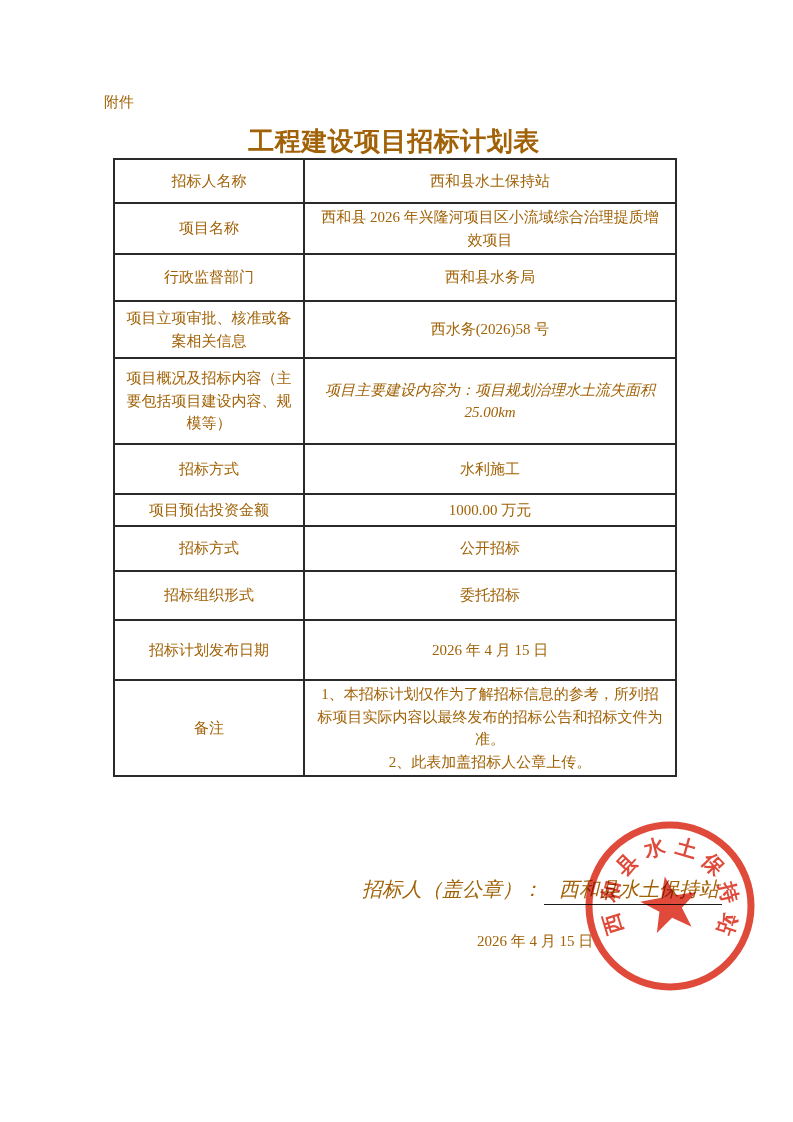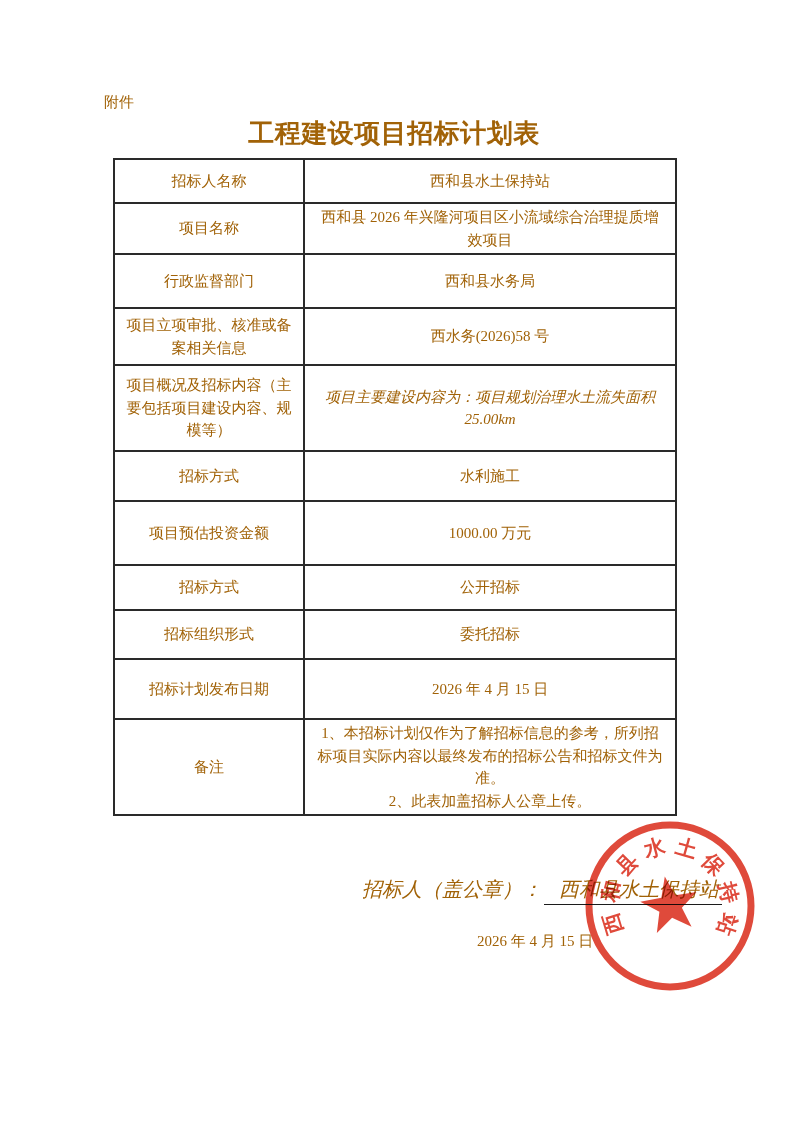--- a/index.html
+++ b/index.html
@@ -10,21 +10,21 @@
     background:#ffffff;
     font-family:"Liberation Serif","DejaVu Serif",serif;
     color:#a16207;
     overflow:hidden;
   }
   .attachment {
     position:absolute; left:104px; top:93px;
     font-size:15px;
   }
   .doc-title {
-    position:absolute; left:113px; top:116px; width:562px;
+    position:absolute; left:113px; top:124px; width:562px;
     text-align:center;
     font-size:26px; font-weight:bold;
     letter-spacing:0.5px;
     white-space:nowrap;
   }
   table.bidding {
     position:absolute; left:113px; top:158px;
     width:562px;
     border-collapse:collapse;
     table-layout:fixed;
@@ -91,38 +91,38 @@
       </colgroup>
     <tbody>
       <tr style="height:44px">
         <td class="lbl">招标人名称</td>
         <td>西和县水土保持站</td>
       </tr>
       <tr style="height:51px">
         <td class="lbl">项目名称</td>
         <td>西和县 2026 年兴隆河项目区小流域综合治理提质增效项目</td>
       </tr>
-      <tr style="height:54px">
+      <tr style="height:47px">
         <td class="lbl">行政监督部门</td>
         <td>西和县水务局</td>
       </tr>
       <tr style="height:57px">
         <td class="lbl">项目立项审批、核准或备案相关信息</td>
         <td>西水务(2026)58 号</td>
       </tr>
       <tr style="height:86px">
         <td class="lbl">项目概况及招标内容（主要包括项目建设内容、规模等）</td>
         <td class="pre">项目主要建设内容为：项目规划治理水土流失面积
 25.00km</td>
       </tr>
       <tr style="height:50px">
         <td class="lbl">招标方式</td>
         <td>水利施工</td>
       </tr>
-      <tr style="height:64px">
+      <tr style="height:32px">
         <td class="lbl">项目预估投资金额</td>
         <td>1000.00 万元</td>
       </tr>
       <tr style="height:45px">
         <td class="lbl">招标方式</td>
         <td>公开招标</td>
       </tr>
       <tr style="height:49px">
         <td class="lbl">招标组织形式</td>
         <td>委托招标</td>

